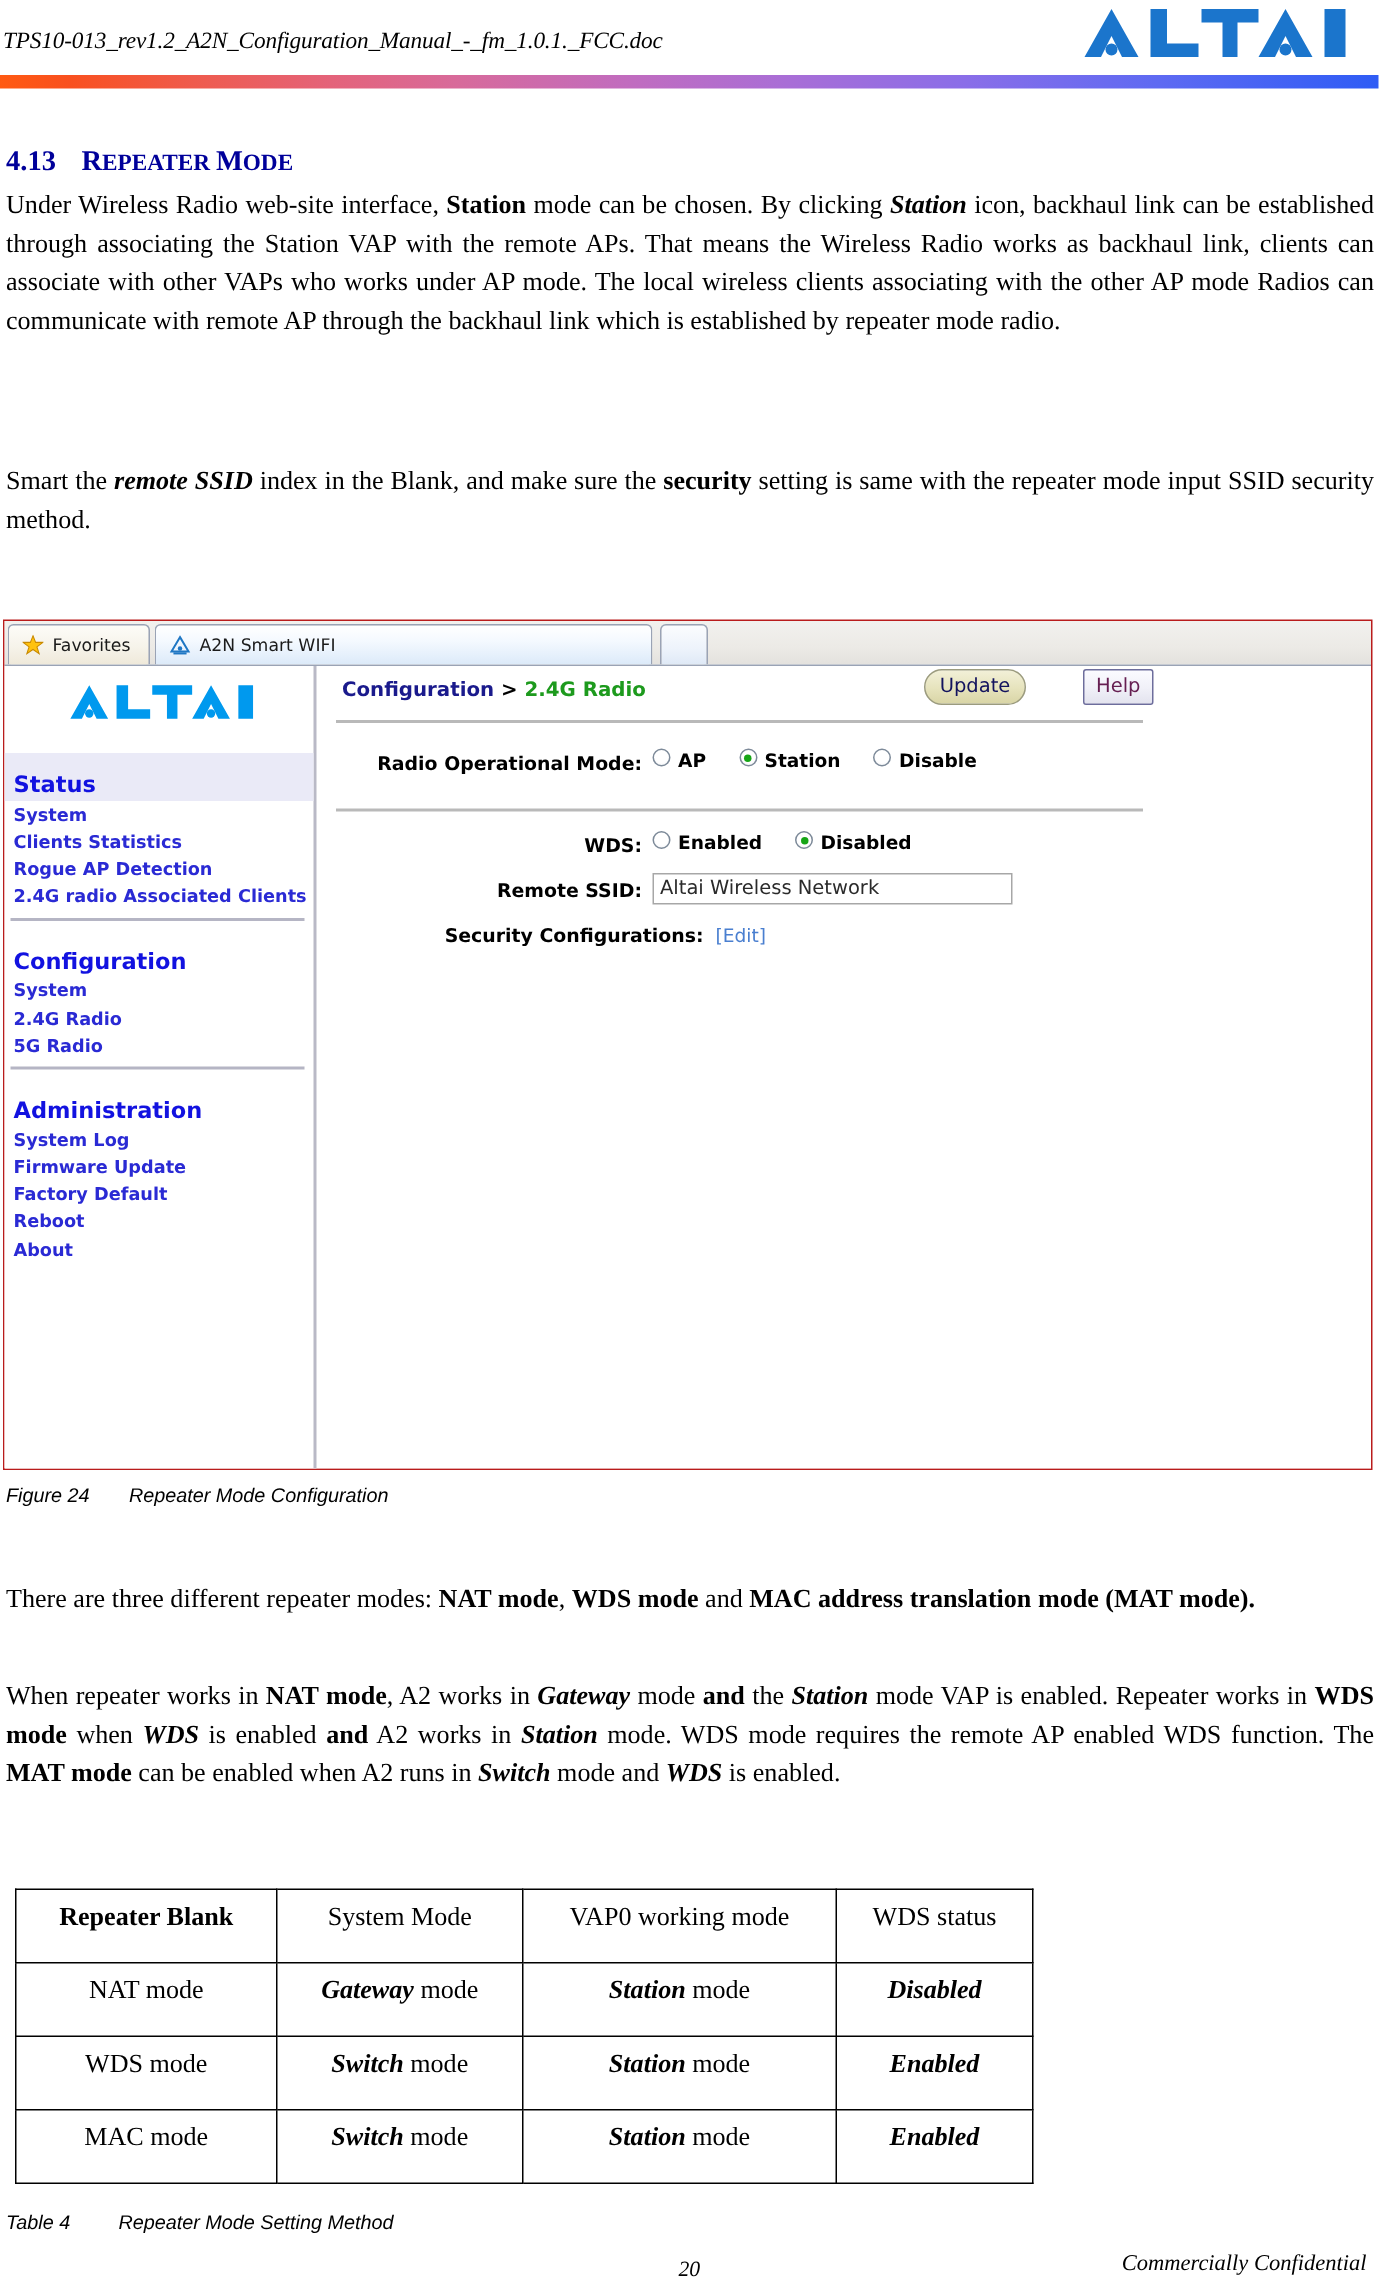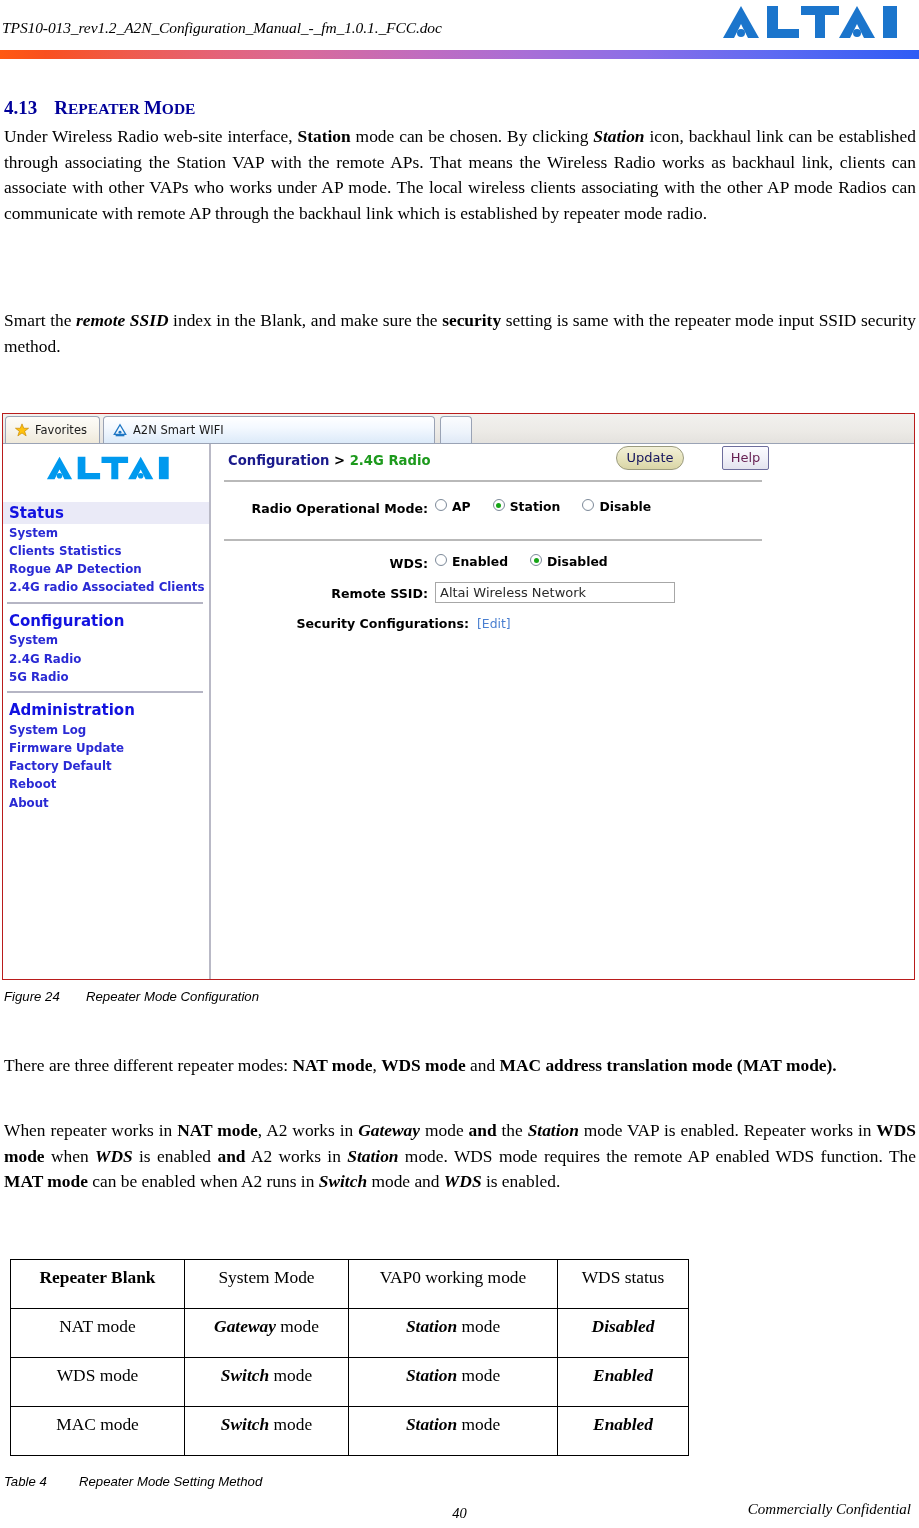--- a/index.html
+++ b/index.html
@@ -147,21 +147,21 @@
   #nav {
     position: absolute;
     left: 0; top: 58px; width: 206px;
     font-family: "DejaVu Sans", sans-serif;
   }
   .nav-group { margin-bottom: 0; }
   .nav-head {
     font-size: 15px;
     font-weight: bold;
     color: #1212e0;
-    padding: 2px 0 2px 6px;
+    padding: 12px 0 2px 6px;
     background: #eaeaf7;
     line-height: 18px;
   }
   .nav-head.plain { background: transparent; }
   .nav-item {
     font-size: 11.8px;
     font-weight: bold;
     color: #2a2ad4;
     padding: 2.6px 0 2.6px 6px;
     line-height: 13px;
@@ -548,14 +548,14 @@
       <td>MAC mode</td>
       <td><span class="bi">Switch</span><span> mode</span></td>
       <td><span class="bi">Station</span><span> mode</span></td>
       <td><span class="bi">Enabled</span></td>
     </tr>
   </tbody>
 </table>
 
 <div class="caption" id="tbl-caption"><span class="cap-label">Table 4</span><span>Repeater Mode Setting Method</span></div>
 
-<div id="footer-pagenum">40</div>
+<div id="footer-pagenum">20</div>
 <div id="footer-conf">Commercially Confidential</div>
 
 </body></html>

